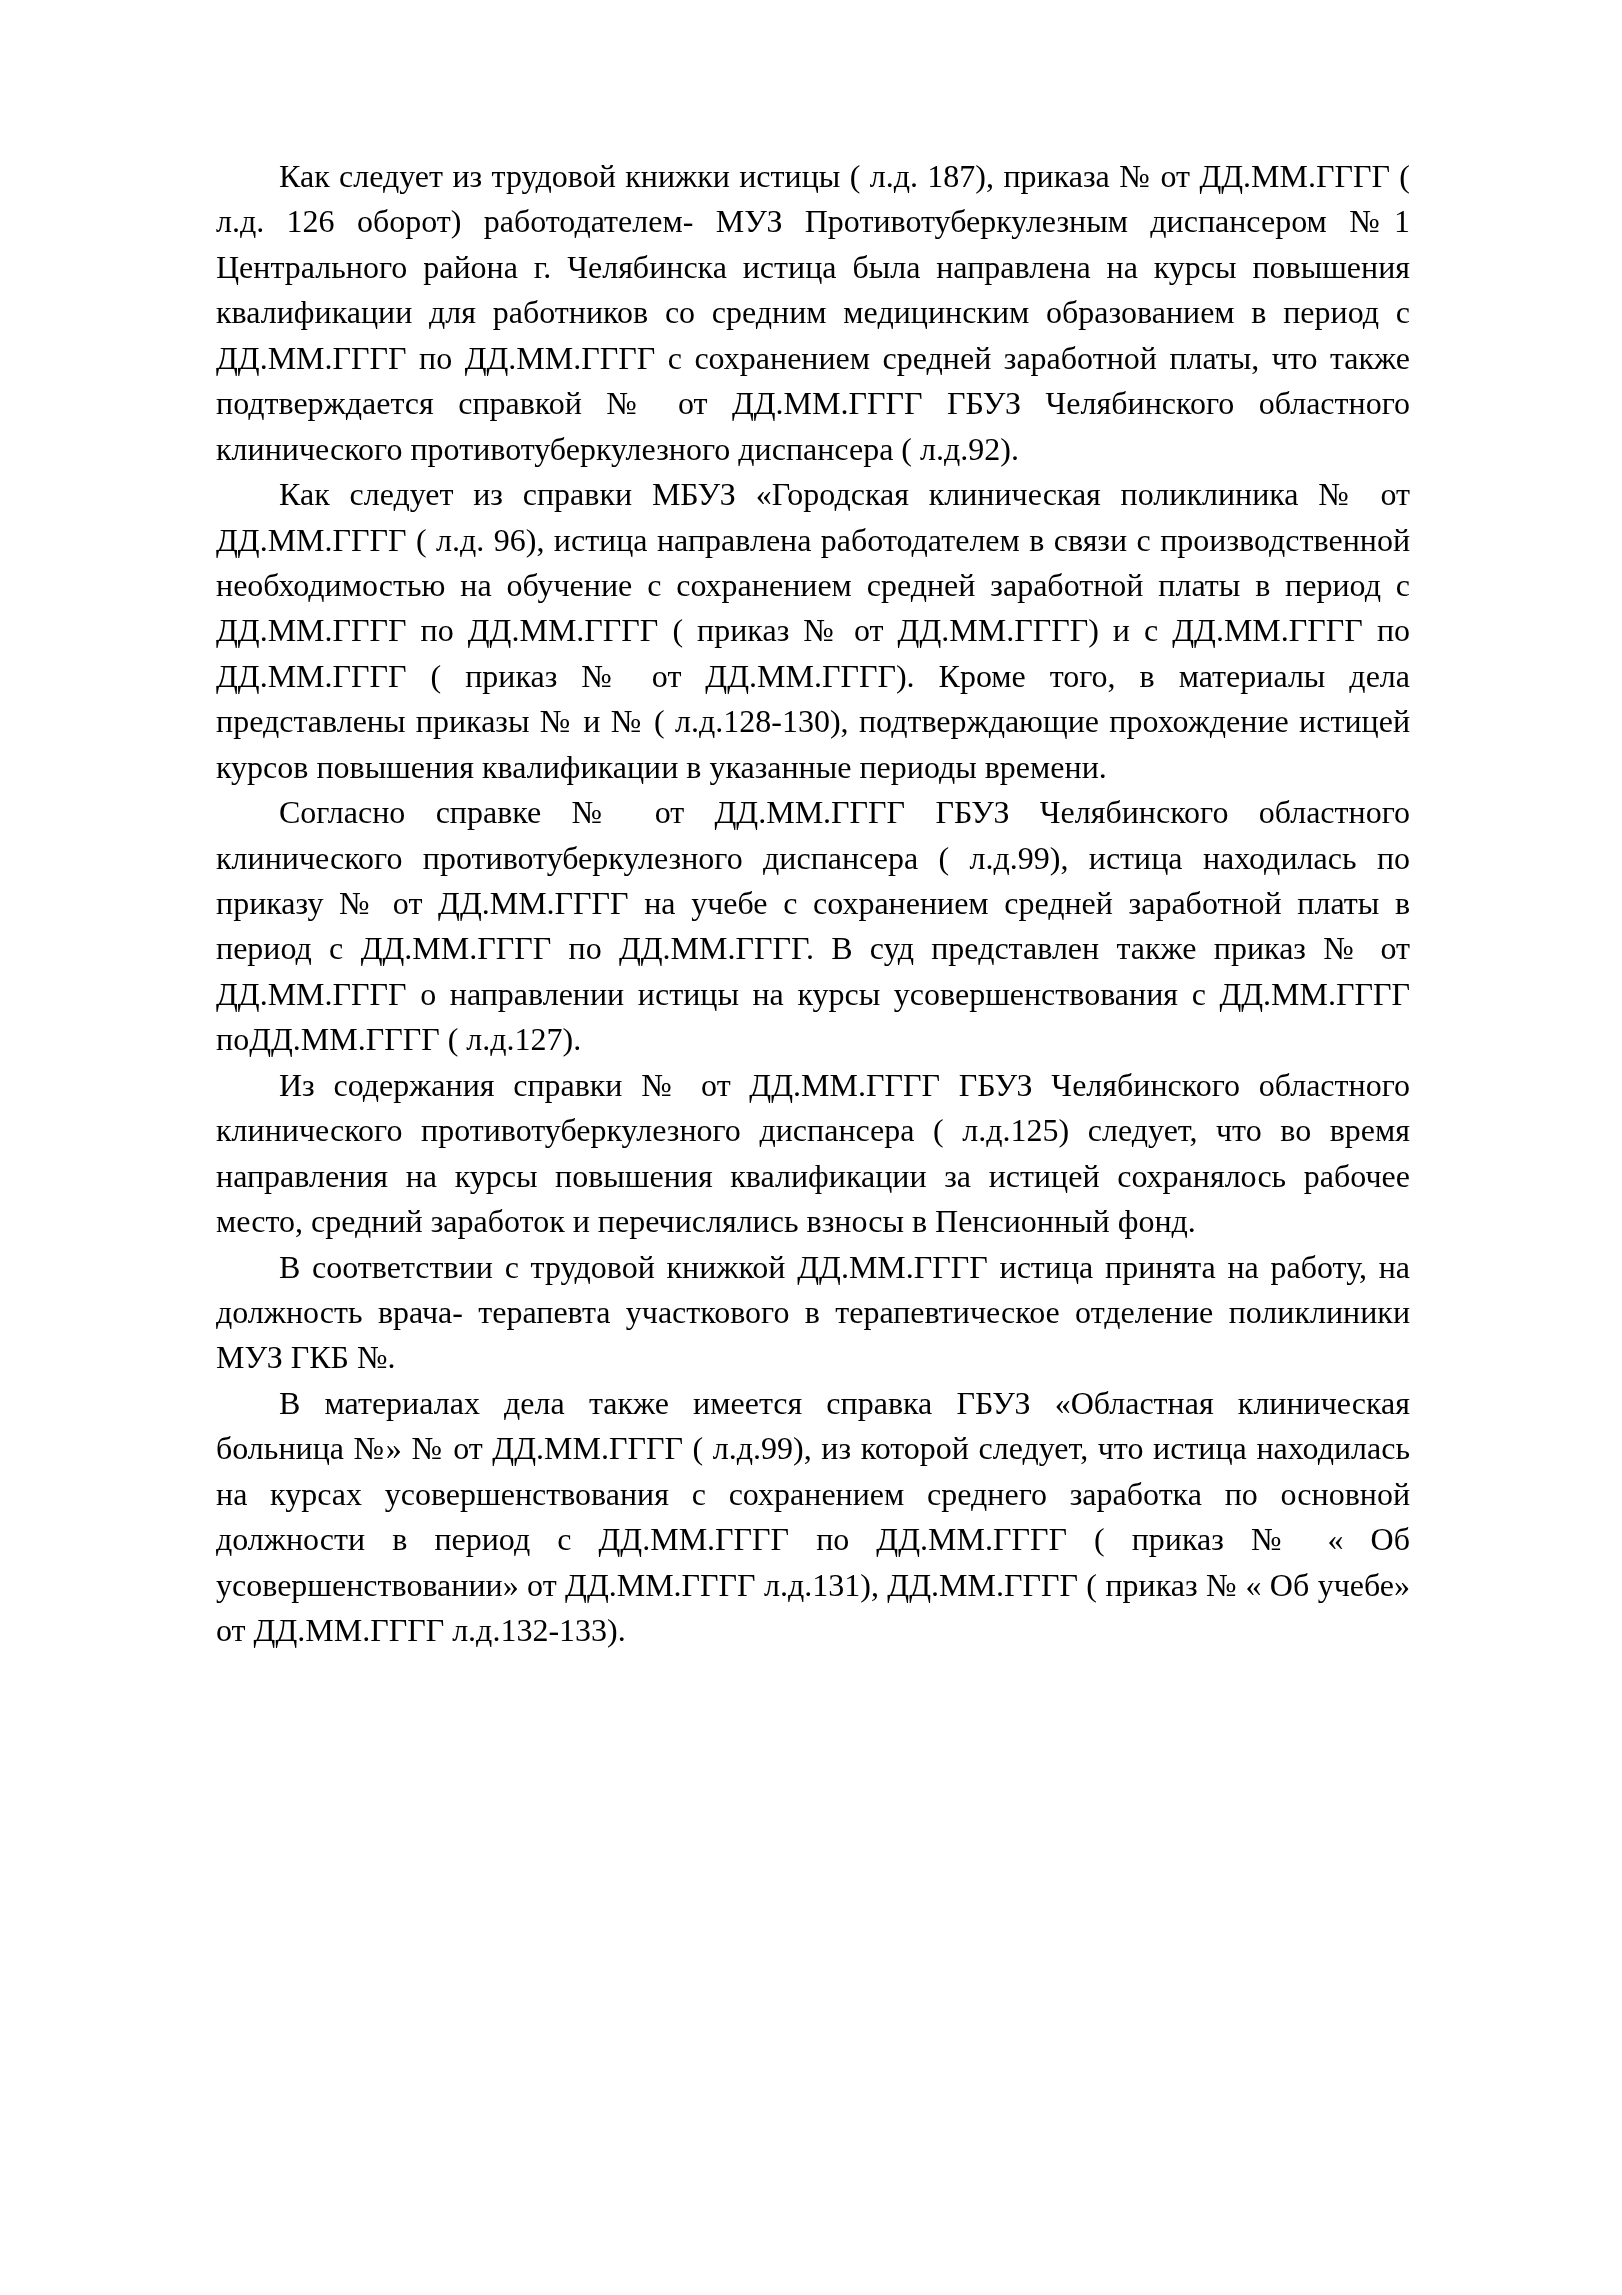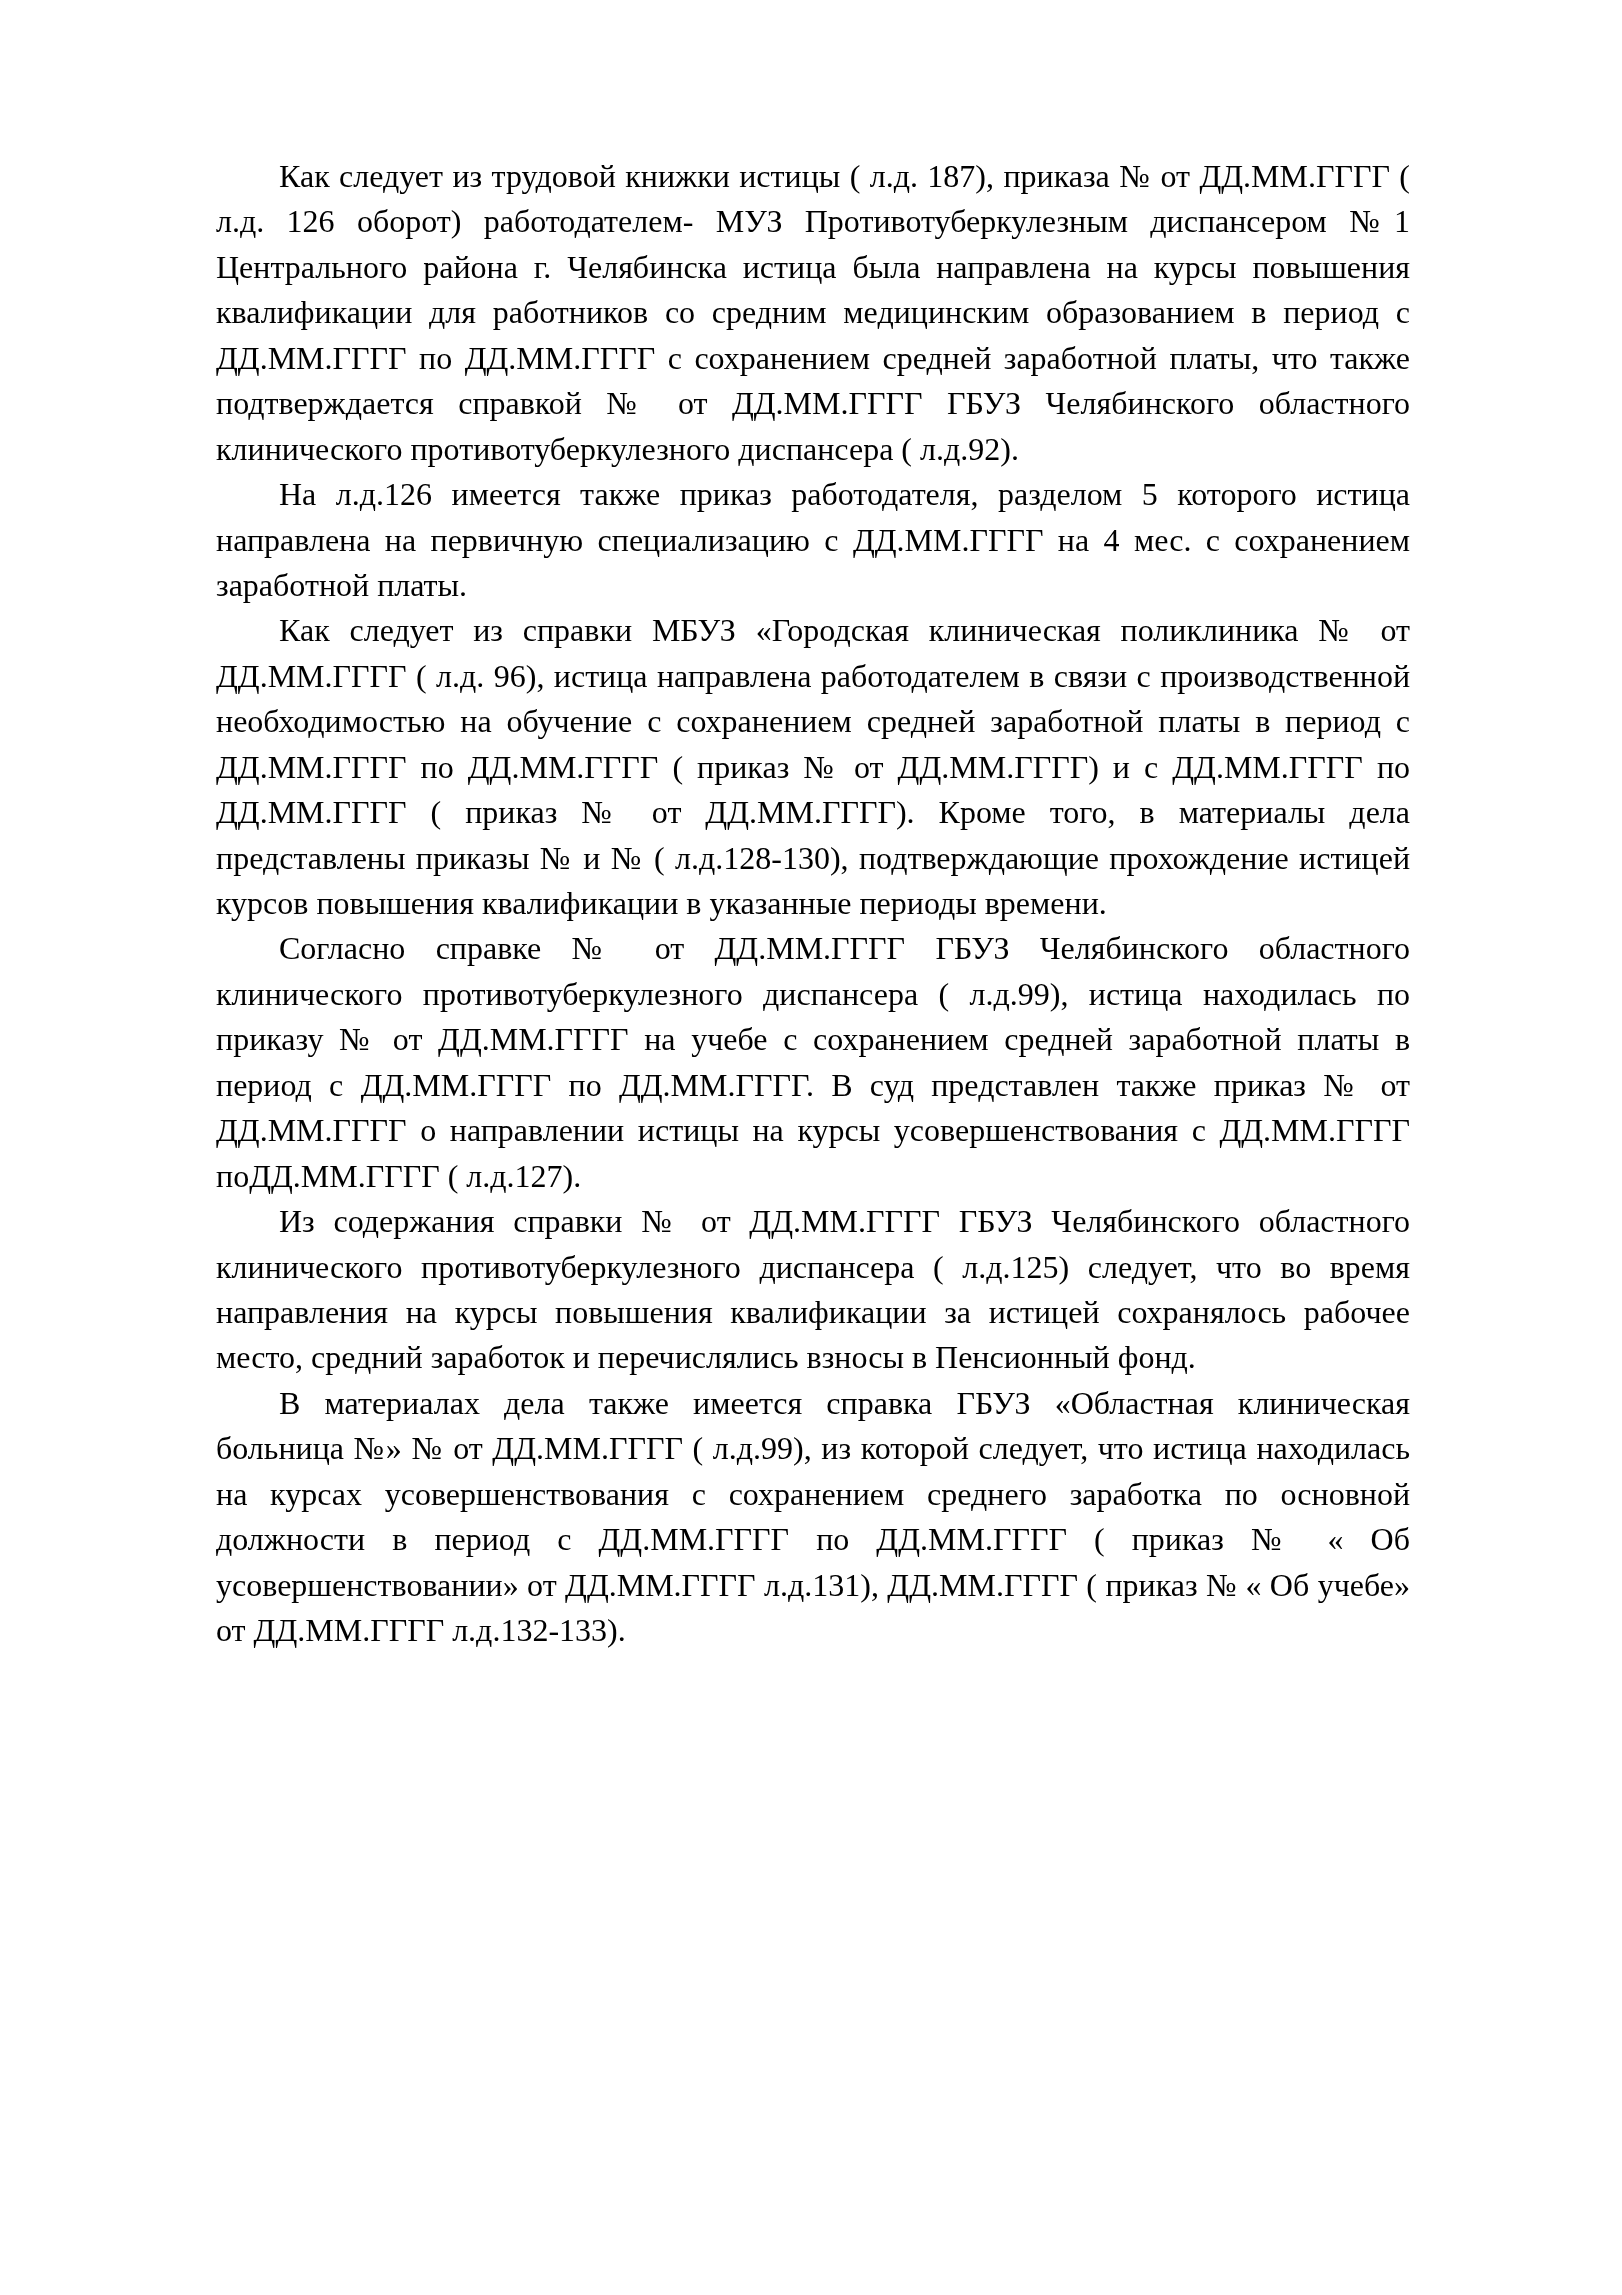--- a/index.html
+++ b/index.html
@@ -32,20 +32,20 @@
     text-align: justify;
   }
   
 </style>
 </head>
 <body>
 
 <div class="page">
   <div class="doc-body">
     <p class="para">Как следует из трудовой книжки истицы ( л.д. 187), приказа № от ДД.ММ.ГГГГ ( л.д. 126 оборот) работодателем- МУЗ Противотуберкулезным диспансером №1 Центрального района г. Челябинска истица была направлена на курсы повышения квалификации для работников со средним медицинским образованием в период с ДД.ММ.ГГГГ по ДД.ММ.ГГГГ с сохранением средней заработной платы, что также подтверждается справкой № от ДД.ММ.ГГГГ ГБУЗ Челябинского областного клинического противотуберкулезного диспансера ( л.д.92).</p>
-    <p class="para">На л.д.126 имеется также приказ работодателя, разделом 5 которого истица направлена на первичную специализацию с ДД.ММ.ГГГГ на 4 мес. с сохранением заработной платы.</p>
     <p class="para">Как следует из справки МБУЗ «Городская клиническая поликлиника № от ДД.ММ.ГГГГ ( л.д. 96), истица направлена работодателем в связи с производственной необходимостью на обучение с сохранением средней заработной платы в период с ДД.ММ.ГГГГ по ДД.ММ.ГГГГ ( приказ № от ДД.ММ.ГГГГ) и с ДД.ММ.ГГГГ по ДД.ММ.ГГГГ ( приказ № от ДД.ММ.ГГГГ). Кроме того, в материалы дела представлены приказы № и № ( л.д.128-130), подтверждающие прохождение истицей курсов повышения квалификации в указанные периоды времени.</p>
     <p class="para">Согласно справке № от ДД.ММ.ГГГГ ГБУЗ Челябинского областного клинического противотуберкулезного диспансера ( л.д.99), истица находилась по приказу № от ДД.ММ.ГГГГ на учебе с сохранением средней заработной платы в период с ДД.ММ.ГГГГ по ДД.ММ.ГГГГ. В суд представлен также приказ № от ДД.ММ.ГГГГ о направлении истицы на курсы усовершенствования с ДД.ММ.ГГГГ поДД.ММ.ГГГГ ( л.д.127).</p>
     <p class="para">Из содержания справки № от ДД.ММ.ГГГГ ГБУЗ Челябинского областного клинического противотуберкулезного диспансера ( л.д.125) следует, что во время направления на курсы повышения квалификации за истицей сохранялось рабочее место, средний заработок и перечислялись взносы в Пенсионный фонд.</p>
+    <p class="para">В соответствии с трудовой книжкой ДД.ММ.ГГГГ истица принята на работу, на должность врача- терапевта участкового в терапевтическое отделение поликлиники МУЗ ГКБ №.</p>
     <p class="para">В материалах дела также имеется справка ГБУЗ «Областная клиническая больница №» № от ДД.ММ.ГГГГ ( л.д.99), из которой следует, что истица находилась на курсах усовершенствования с сохранением среднего заработка по основной должности в период с ДД.ММ.ГГГГ по ДД.ММ.ГГГГ ( приказ № « Об усовершенствовании» от ДД.ММ.ГГГГ л.д.131), ДД.ММ.ГГГГ ( приказ № « Об учебе» от ДД.ММ.ГГГГ л.д.132-133).</p>
   </div>
 </div>
 
 
 </body></html>

